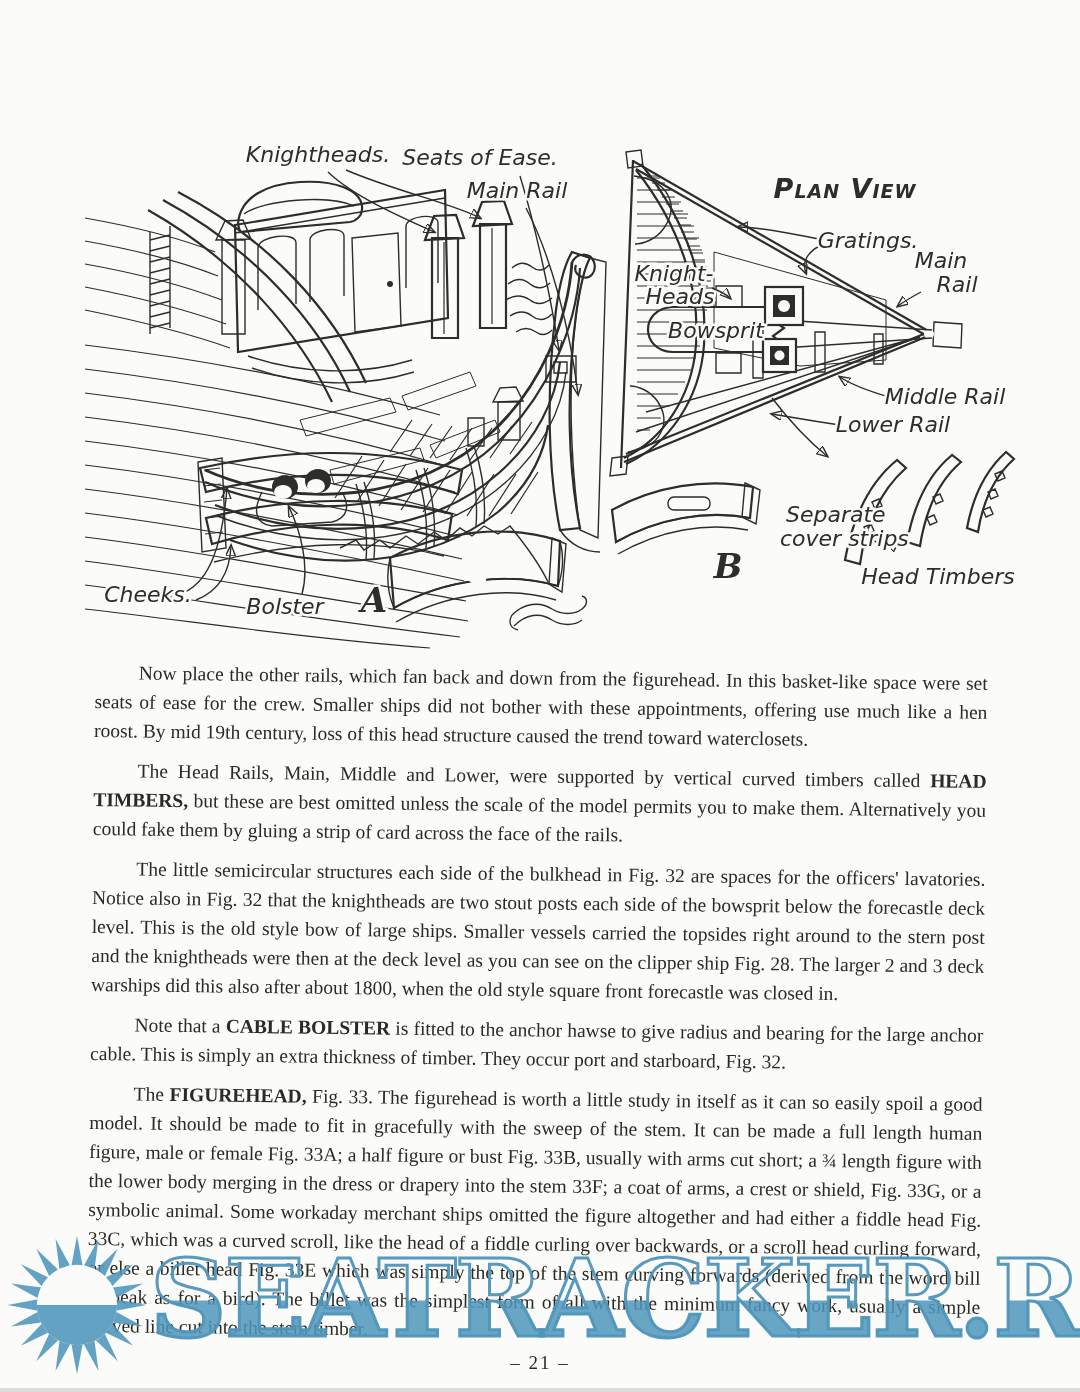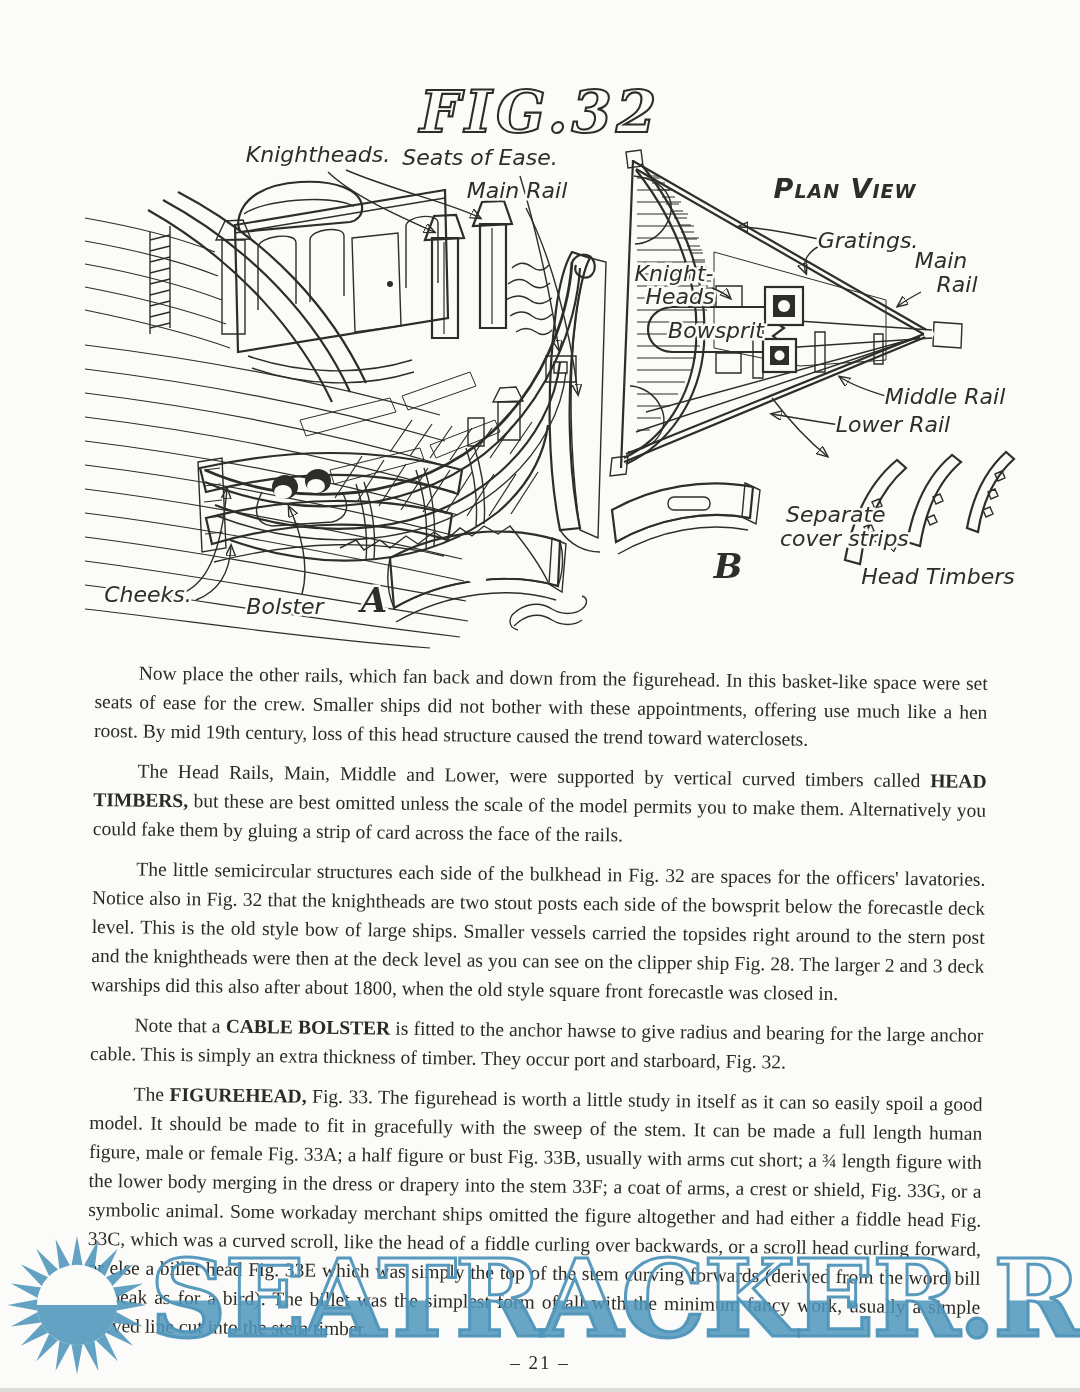--- a/index.html
+++ b/index.html
@@ -57,21 +57,20 @@
     position:absolute; top:1352px; left:0; width:1080px; text-align:center;
     font-size:19px; letter-spacing:2px; color:#2b2a25;
   }
   .scan-edge{ position:absolute; left:0; bottom:0; width:100%; height:4px; background:#c3c3bf; opacity:.55; }
 </style>
 </head>
 <body>
 
 <div class="page">
 
-  <div class="fig-title">FIG.32</div>
 
   <svg class="drawing" viewBox="0 140 1080 520" xmlns="http://www.w3.org/2000/svg">
     <defs>
       <marker id="ah" markerWidth="9" markerHeight="8" refX="7" refY="3.5" orient="auto">
         <path d="M0,0 L8,3.5 L0,7 Z" fill="#2e2d29" stroke="none"></path>
       </marker>
       <pattern id="dots" width="8" height="8" patternUnits="userSpaceOnUse">
         <rect width="8" height="8" fill="#fbfbf9"></rect>
         <rect x="2" y="2" width="3.6" height="3.6" fill="#2e2d29"></rect>
       </pattern>

